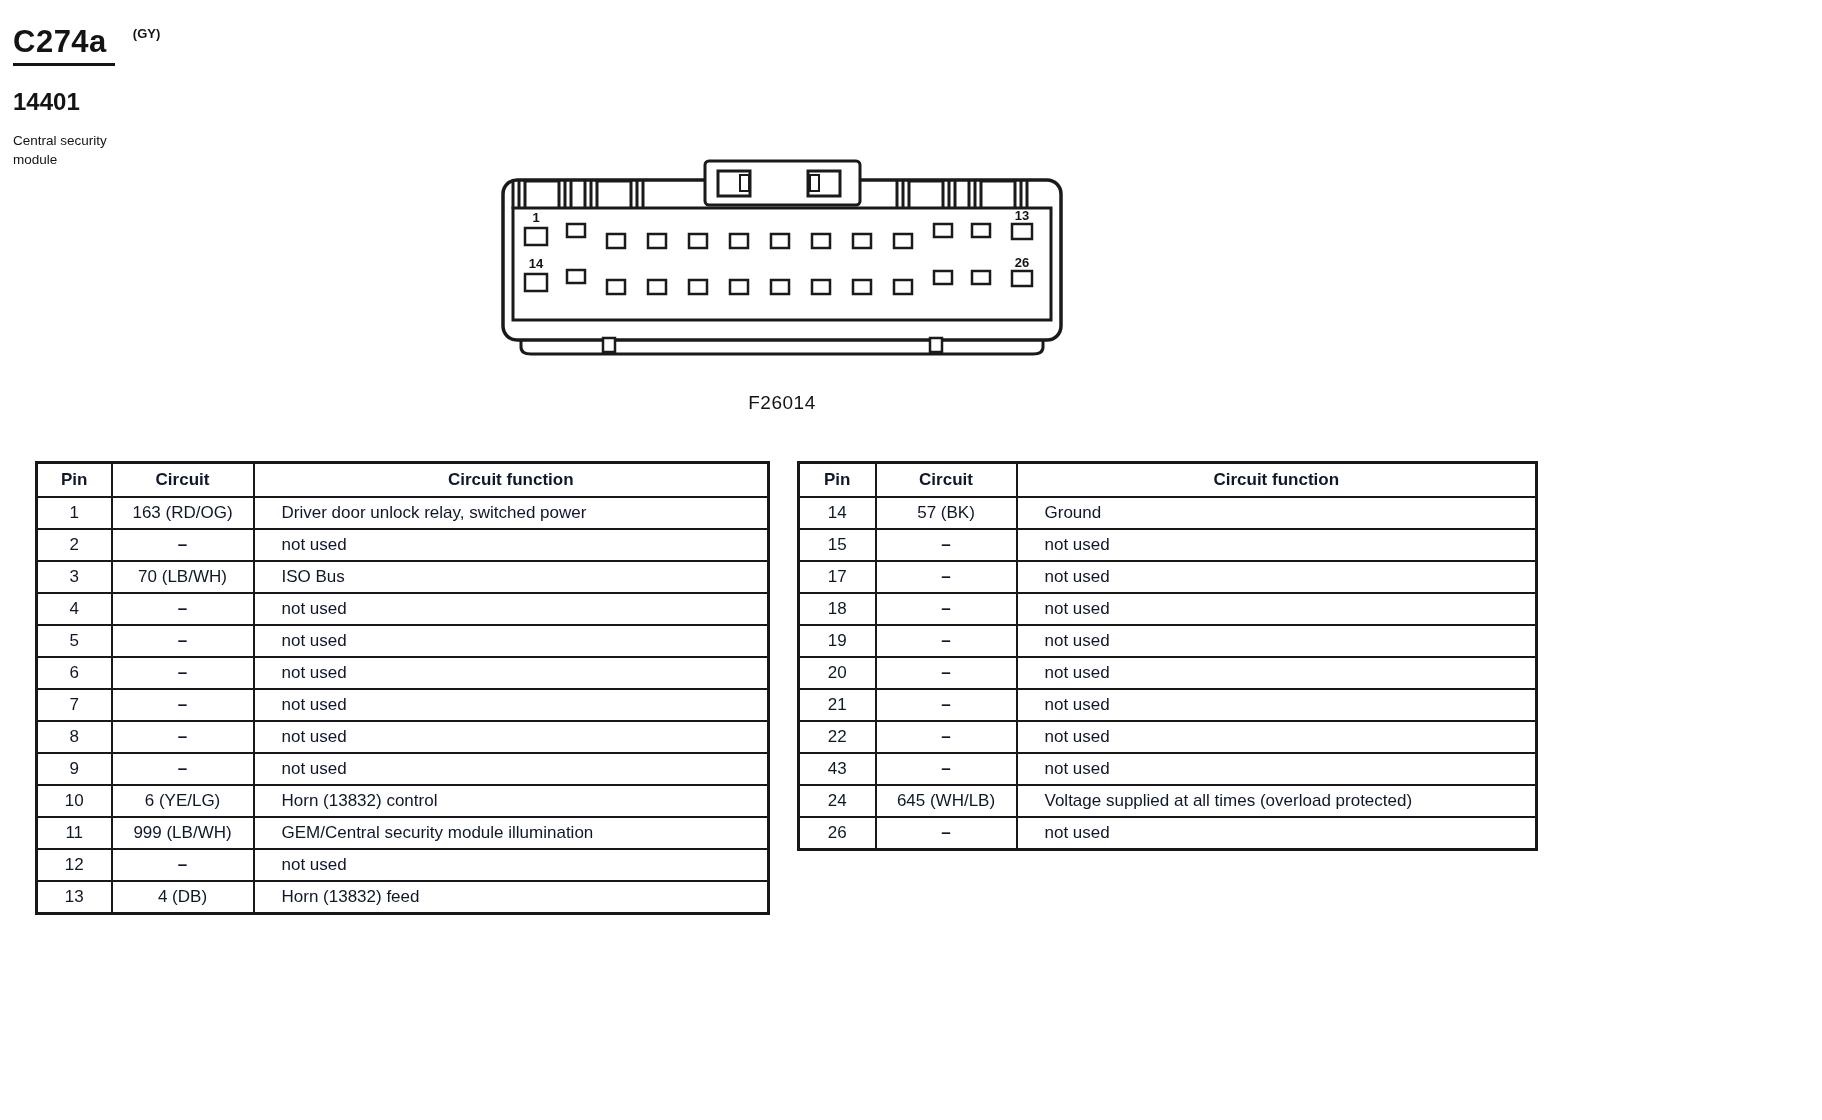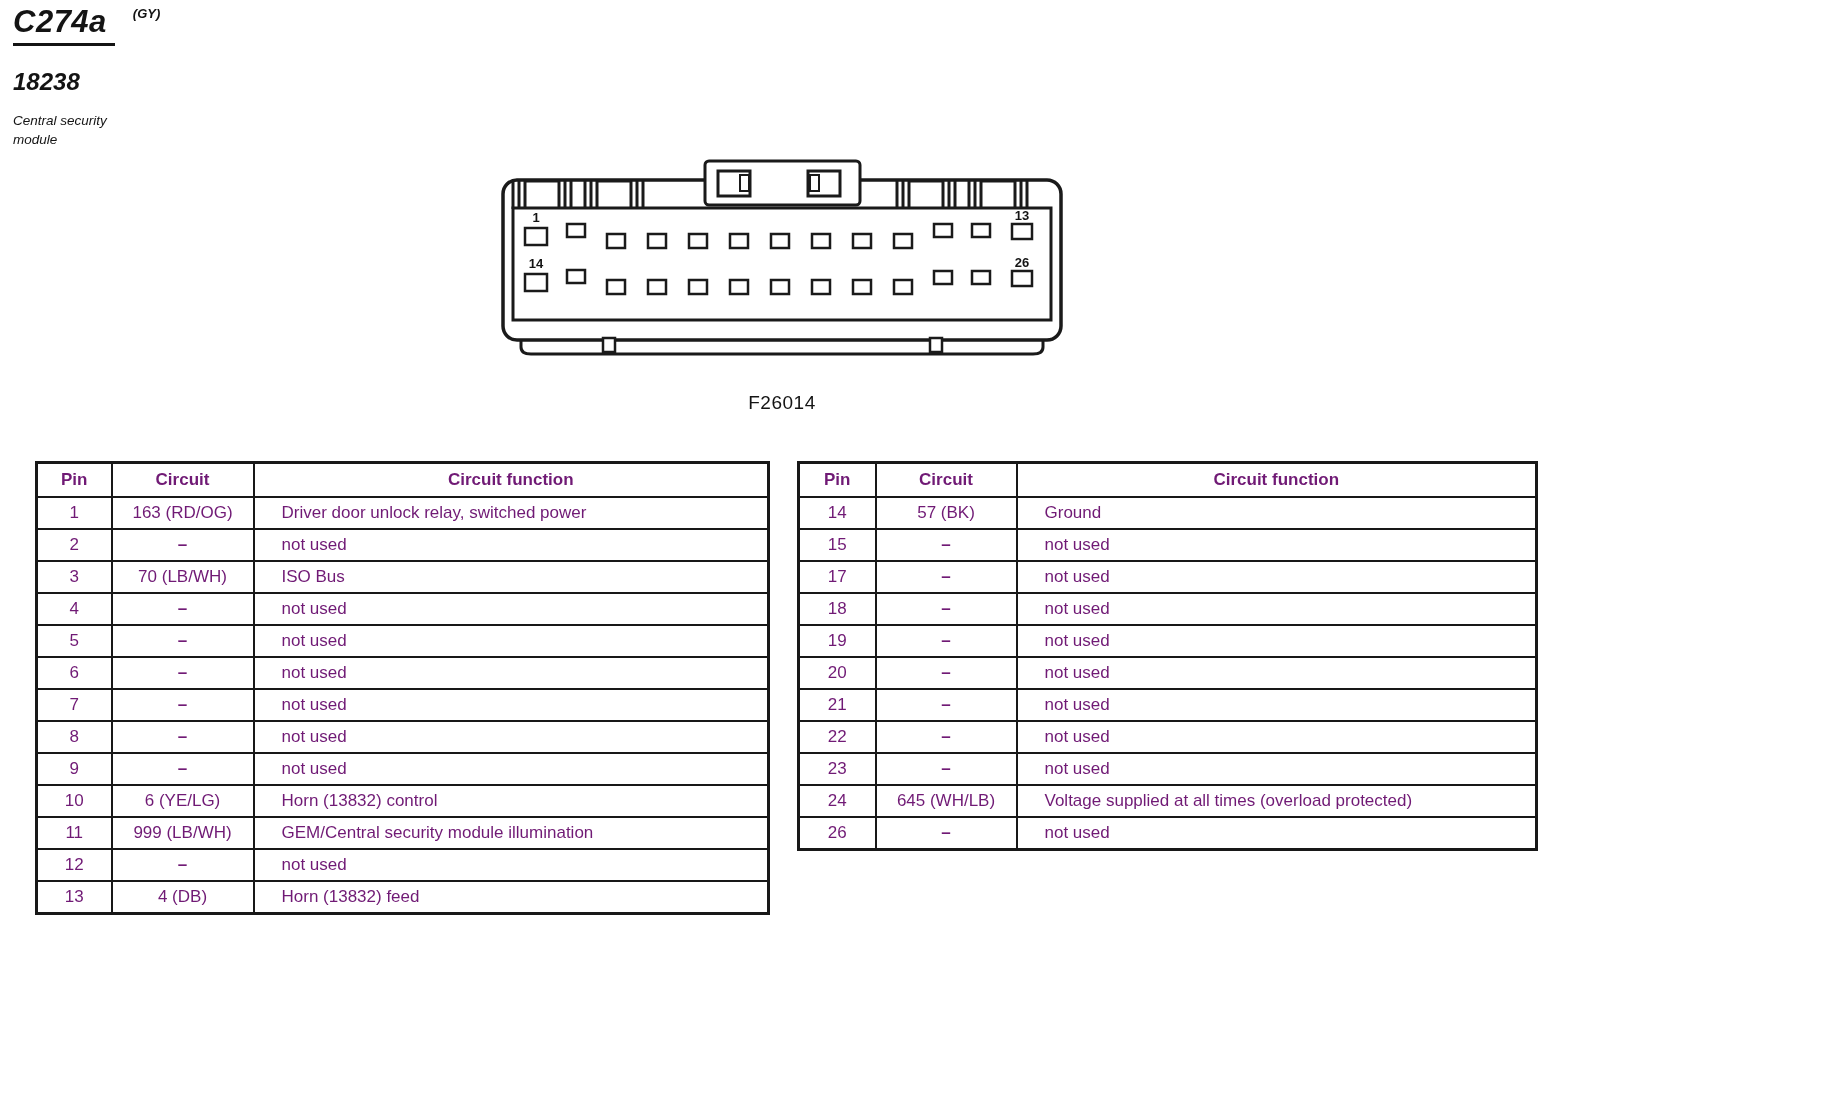--- a/index.html
+++ b/index.html
@@ -6,21 +6,21 @@
   .page {
     position:relative;
     width:1822px; height:1120px;
     background:#ffffff;
     font-family:"Liberation Sans", sans-serif;
     color:#141414;
     overflow:hidden;
   }
 
   
-  .hdr { position:absolute; left:13px; top:4px;font-style:italic; }
+  .hdr { position:absolute; left:13px; top:24px; }
   .title-line { display:flex; align-items:flex-start; }
   .conn-title {
     font-size:31px; font-weight:bold; letter-spacing:0.5px;
     border-bottom:3px solid #141414; padding-bottom:3px; padding-right:8px;
     display:inline-block;
   }
   .conn-title-suffix { font-size:13px; font-weight:bold; margin-left:18px; margin-top:2px;text-align:center; }
   .part-number { font-size:24px; font-weight:bold; margin-top:22px; }
   .module-desc { font-size:13.5px; line-height:1.4; margin-top:16px; }
 
@@ -32,21 +32,21 @@
     margin-top:34px;
   }
 
   
   .pin-table { position:absolute; top:461px; }
   .pin-table.left  { left:35px;  width:735px; }
   .pin-table.right { left:797px; width:741px; }
 
   table {
     border-collapse:collapse; width:100%; table-layout:fixed;
-    font-size:17px; color:#701a75;
+    font-size:17px; color:#0f172a;
   }
   table, th, td { border:2px solid #181818; }
   table { border-width:3px; }
   th {
     font-weight:bold; height:28px; padding:2px 4px;
     text-align:center; font-size:17px;
   }
   td { height:26px; padding:2px 8px; }
   td.c0 { text-align:center; padding:2px 2px; }
   td.c1 { text-align:center; padding:2px 2px; }
@@ -56,21 +56,21 @@
 </head>
 <body>
 
 <div class="page">
 
   <div class="hdr">
     <div class="title-line">
       <span class="conn-title">C274a</span>
       <span class="conn-title-suffix">(GY)</span>
     </div>
-    <div class="part-number">18238</div>
+    <div class="part-number">14401</div>
     <div class="module-desc">
       <div>Central security</div>
       <div>module</div>
     </div>
   </div>
 
   <div class="connector-wrap">
     <svg width="570" height="200" viewBox="0 0 570 200">
       <g stroke="#1a1a1a" fill="#ffffff">
 
@@ -293,21 +293,21 @@
             <td class="c0">21</td>
             <td class="c1 dash">–</td>
             <td class="c2">not used</td>
           </tr>
           <tr>
             <td class="c0">22</td>
             <td class="c1 dash">–</td>
             <td class="c2">not used</td>
           </tr>
           <tr>
-            <td class="c0">23</td>
+            <td class="c0">43</td>
             <td class="c1 dash">–</td>
             <td class="c2">not used</td>
           </tr>
           <tr>
             <td class="c0">24</td>
             <td class="c1">645 (WH/LB)</td>
             <td class="c2">Voltage supplied at all times (overload protected)</td>
           </tr>
           <tr>
             <td class="c0">26</td>

